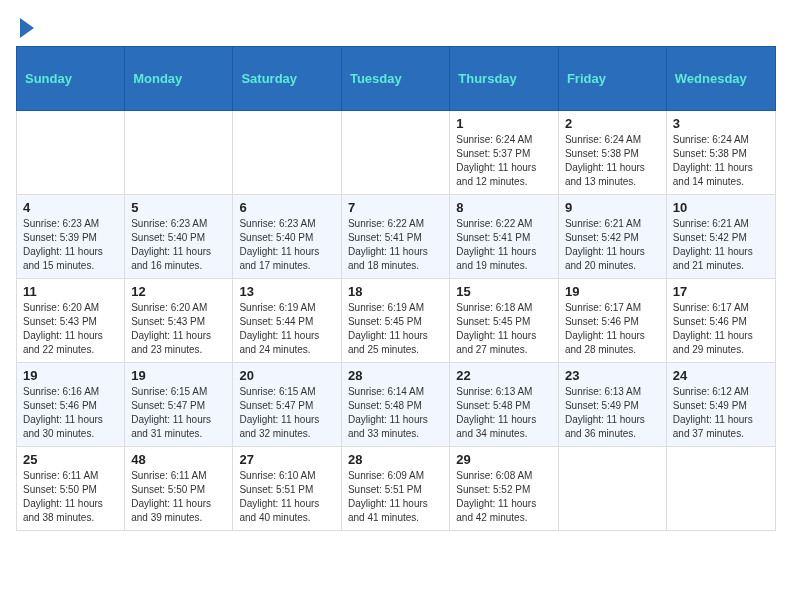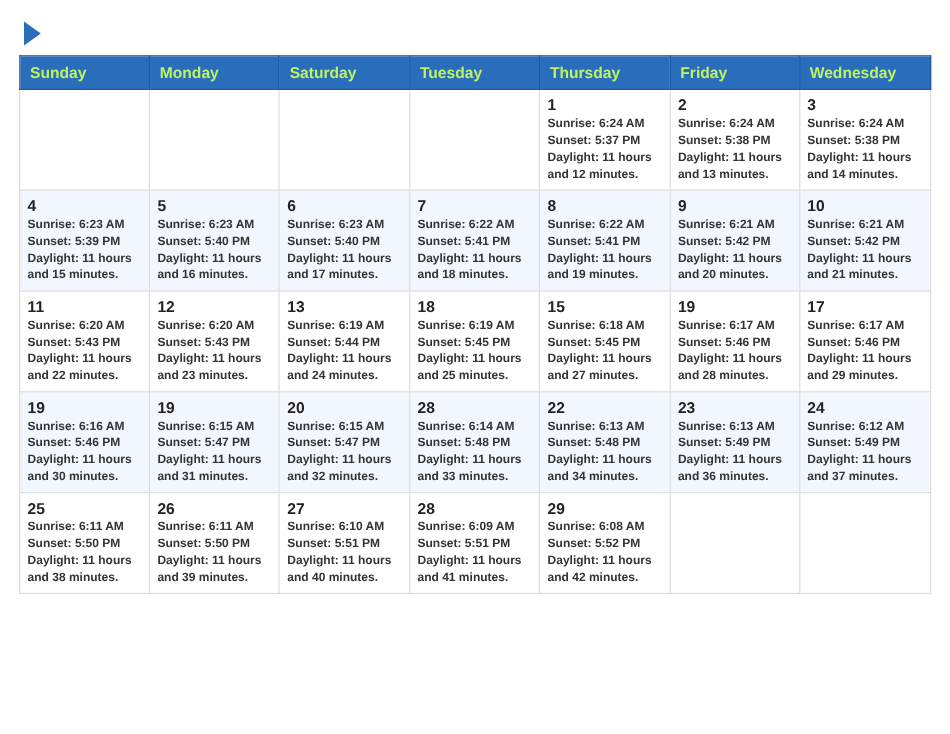--- a/index.html
+++ b/index.html
@@ -58,23 +58,23 @@
       color: #444;
       margin-top: 2px;
     }
     .calendar {
       width: 100%;
       border-collapse: collapse;
       border: 1px solid #ccc;
     }
     .calendar th {
       background-color: #2a6ebb;
-      color: #bef264;
+      color: #5eead4;
       text-align: left;
-      padding: 6px 8px;
+      padding: 24px 8px;
       font-size: 13px;
       border: 1px solid #1a5aaa;
       margin-left: 43px;
     }
     .calendar td {
       vertical-align: top;
       border: 1px solid #ddd;
       padding: 5px 6px;
       width: 110px;
       min-height: 80px;
@@ -82,21 +82,20 @@
     .day-num {
       font-size: 13px;
       font-weight: bold;
       color: #222;
       margin-bottom: 2px;
     }
     .day-info {
       font-size: 10px;
       color: #333;
       line-height: 1.4;
-      font-weight: bold;
     }
     .empty-cell {
       background: #f9f9f9;
     }
     tr:nth-child(odd) td {
       background-color: #fff;
     }
     tr:nth-child(even) td {
       background-color: #f2f7ff;
     }
@@ -290,21 +289,21 @@
         </td>
       </tr>
       <tr>
         <td>
           <div class="day-num">25</div>
           <div class="day-info">Sunrise: 6:11 AM
 Sunset: 5:50 PM
 Daylight: 11 hours and 38 minutes.</div>
         </td>
         <td>
-          <div class="day-num">26</div>
+          <div class="day-num">48</div>
           <div class="day-info">Sunrise: 6:11 AM
 Sunset: 5:50 PM
 Daylight: 11 hours and 39 minutes.</div>
         </td>
         <td>
           <div class="day-num">27</div>
           <div class="day-info">Sunrise: 6:10 AM
 Sunset: 5:51 PM
 Daylight: 11 hours and 40 minutes.</div>
         </td>

